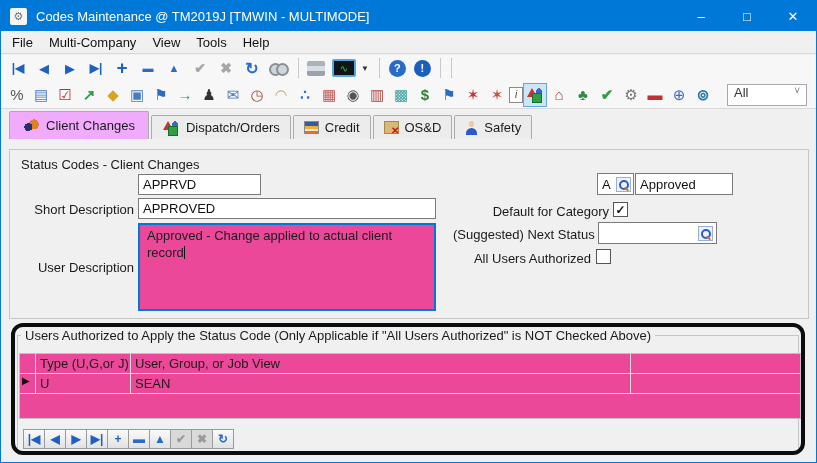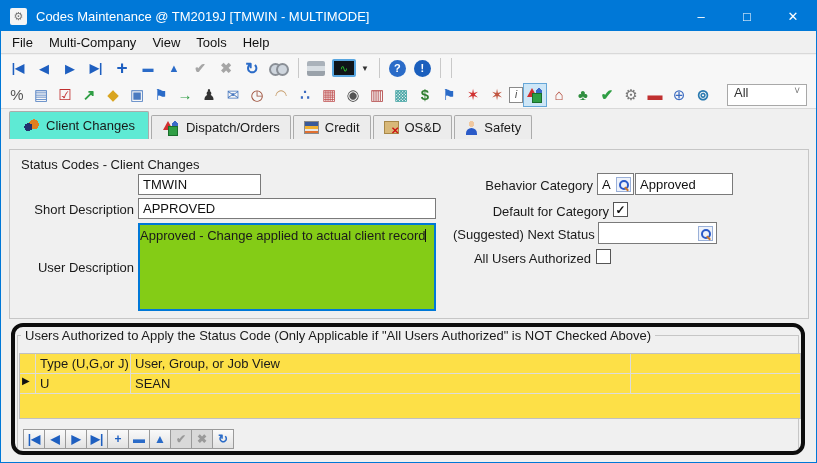--- a/index.html
+++ b/index.html
@@ -34,46 +34,46 @@
   .icon-monitor { width:24px; height:18px; background:#101418; border:2px solid #58a6e0; border-radius:2px; color:#30d030; font-size:10px; display:flex; align-items:center; justify-content:center; margin-left:4px; }
   .dropdown-arrow { font-size:8px; color:#333; padding:0 5px; }
   
   .icon-shapes { width:18px; height:18px; position:relative;
     background:radial-gradient(circle at 72% 30%, #3a6ac8 0 3px, transparent 3px); }
   .icon-shapes::before { content:""; position:absolute; left:1px; top:2px; width:0; height:0; border-left:5px solid transparent; border-right:5px solid transparent; border-bottom:9px solid #d03030; }
   .icon-shapes::after { content:""; position:absolute; right:2px; bottom:1px; width:8px; height:8px; background:#2f9e44; border:1px solid #1a6e2c; }
   
   #tabs { position:absolute; left:8px; top:110px; display:flex; align-items:flex-end; height:28px; }
   .tab { display:flex; align-items:center; gap:6px; padding:0 10px; height:24px; background:#ececec; border:1px solid #ababab; border-bottom:none; border-radius:2px 2px 0 0; margin-right:2px; white-space:nowrap; }
-  .tab.active { background:#5eead4; height:28px; padding:9px 13px; }
+  .tab.active { background:#f0abfc; height:28px; padding:9px 13px; }
   .tabicon { display:inline-block; }
   .icon-handshake { width:17px; height:13px; background:
      radial-gradient(circle at 32% 62%, #22306e 0 4px, transparent 4px),
      radial-gradient(circle at 64% 42%, #e08020 0 5px, transparent 5px); }
   .icon-credit { width:15px; height:13px; border:1px solid #8a8a8a; background:linear-gradient(#3a5a9a 0 4px,#f0b030 4px 7px,#e8e8e8 7px 9px,#e07030 9px 13px); }
   .icon-osd { width:15px; height:13px; background:#d8b878; border:1px solid #a88848; position:relative; }
   .icon-osd::after { content:"✕"; position:absolute; right:-2px; bottom:-3px; color:#cc1111; font-size:10px; font-weight:bold; }
   .icon-safety { width:13px; height:14px; position:relative; background:radial-gradient(circle at 50% 22%, #f0c8a0 0 3px, transparent 3px); }
   .icon-safety::after { content:""; position:absolute; left:1px; bottom:0; width:11px; height:7px; background:#2a5ac8; border-radius:6px 6px 0 0; }
   
   .groupbox { position:absolute; border:1px solid #c6c6c6; }
   .group-legend { position:absolute; background:#f0f0f0; padding:0 4px; font-size:13px; color:#1a1a1a; white-space:nowrap; }
   .flabel { position:absolute; text-align:right; color:#1a1a1a; white-space:nowrap; }
   .tbox { position:absolute; background:#fff; border:1px solid #7a7a7a; font-size:13px; padding:2px 4px; color:#111; display:flex; align-items:center; }
   .tbox .lookup { margin-left:auto; }
   .lookup { width:15px; height:15px; background:#eef2fa; border:1px solid #9ab0d8; position:relative; }
   .lookup::before { content:""; position:absolute; left:2px; top:2px; width:6px; height:6px; border:2px solid #2a5ac8; border-radius:50%; }
   .lookup::after { content:""; position:absolute; right:1px; bottom:1px; width:5px; height:2px; background:#c87830; transform:rotate(45deg); }
   .checkbox { position:absolute; width:15px; height:15px; background:#fff; border:1px solid #555; font-size:12px; font-weight:bold; color:#111; display:flex; align-items:center; justify-content:center; }
-  #long-desc { position:absolute; background:#84cc16; border:2px solid #0078d7; padding:2px 0; font-size:13px; line-height:17px; }
+  #long-desc { position:absolute; background:#ec4899; border:2px solid #0078d7; padding:2px 7px; font-size:13px; line-height:17px; }
   .caret { display:inline-block; width:1px; height:13px; background:#111; vertical-align:-2px; }
   
   #highlight-box { position:absolute; left:10px; top:322px; width:794px; height:132px; border:4px solid #0d0d0d; border-radius:12px; pointer-events:none; }
   
-  #auth-table { position:absolute; left:18px; top:352px; width:782px; height:66px; background:#fde047; border:1px solid #c0c0c0; display:flex; flex-direction:column; font-size:13px; }
+  #auth-table { position:absolute; left:18px; top:352px; width:782px; height:66px; background:#ec4899; border:1px solid #c0c0c0; display:flex; flex-direction:column; font-size:13px; }
   .trow { display:flex; height:20px; border-bottom:1px solid #dcdcdc; }
   .tcell { border-right:1px solid #dcdcdc; padding:2px 4px; white-space:nowrap; overflow:hidden; }
   .c-marker { width:16px; min-width:16px; padding:1px 2px; font-size:10px; color:#111; }
   .c-type { width:95px; min-width:95px; }
   .c-user { width:500px; min-width:500px; }
   .c-fill { flex:1; border-right:none; }
   
   #auth-toolbar { position:absolute; left:22px; top:428px; display:flex; }
   .navbtn { width:22px; height:20px; border:1px solid #9a9a9a; background:linear-gradient(#fafafa,#e2e2e2); display:flex; align-items:center; justify-content:center; font-size:12px; font-weight:bold; margin-right:-1px; }
   .navbtn.disabled { background:#d9d9d9; }
@@ -185,34 +185,33 @@
       <div class="tab">
         <span class="tabicon icon-safety"></span>
         <span>Safety</span>
       </div>
     </div>
 
   <div class="groupbox" style="left:8px; top:148px; width:800px; height:170px;"></div>
   <div class="group-legend" style="left:16px; top:156px;">Status Codes - Client Changes</div>
 
   <div class="tbox" style="left:137px; top:173px; width:123px; height:21px;">
-    <span>TMWIN</span>
+    <span>APPRVD</span>
   </div>
 
   <div class="flabel" style="left:20px; top:201px; width:113px;">Short Description</div>
   <div class="tbox" style="left:137px; top:197px; width:298px; height:21px;">
     <span>APPROVED</span>
   </div>
 
   <div class="flabel" style="left:20px; top:259px; width:113px;">User Description</div>
   <div id="long-desc" style="left:137px; top:222px; width:298px; height:88px;">
     <span>Approved - Change applied to actual client record</span><span class="caret"></span>
   </div>
 
-  <div class="flabel" style="left:452px; top:177px; width:140px;">Behavior Category</div>
   <div class="tbox" style="left:596px; top:172px; width:37px; height:22px; padding-right:2px;">
     <span>A</span>
     <span class="lookup"></span>
   </div>
   <div class="tbox" style="left:634px; top:172px; width:98px; height:22px;">
     <span>Approved</span>
   </div>
 
   <div class="flabel" style="left:452px; top:203px; width:156px;">Default for Category</div>
   <div class="checkbox" style="left:612px; top:201px;" id="cb-default">✓</div>

